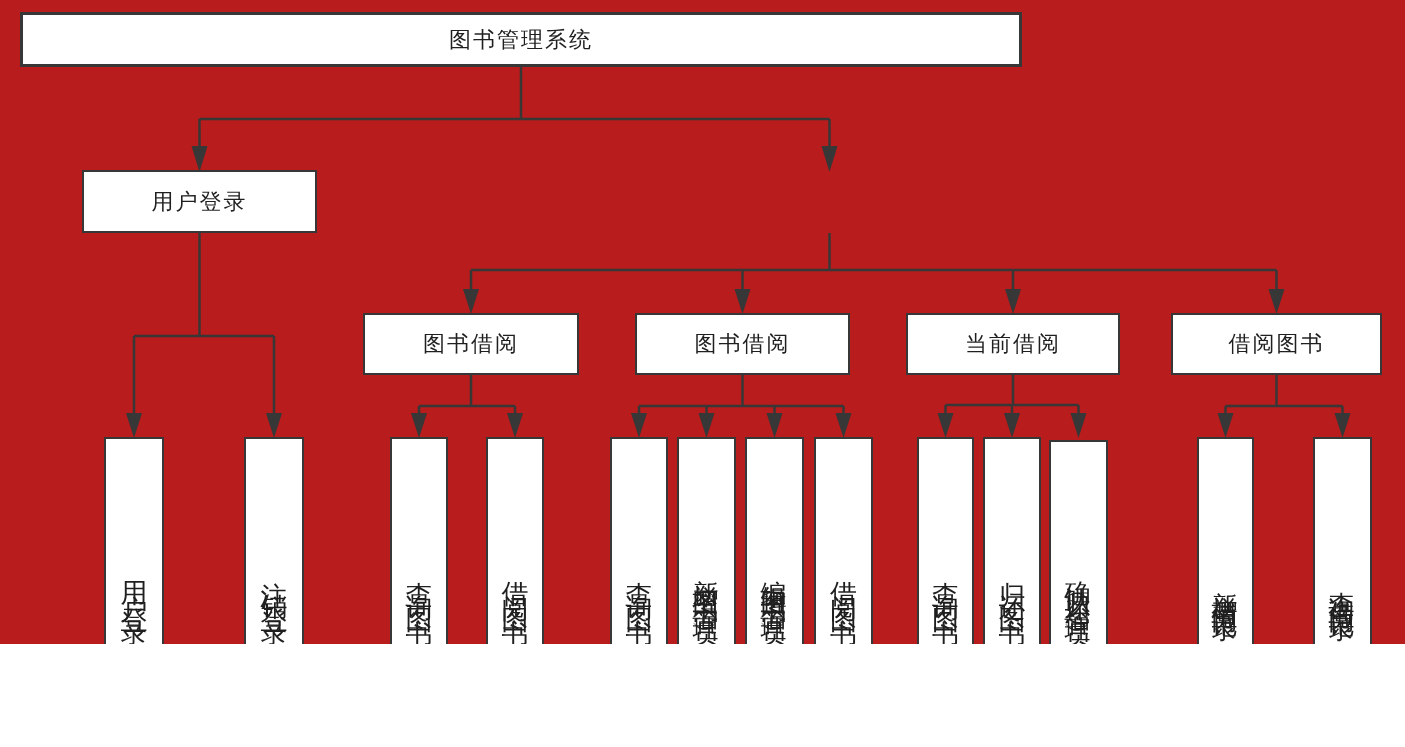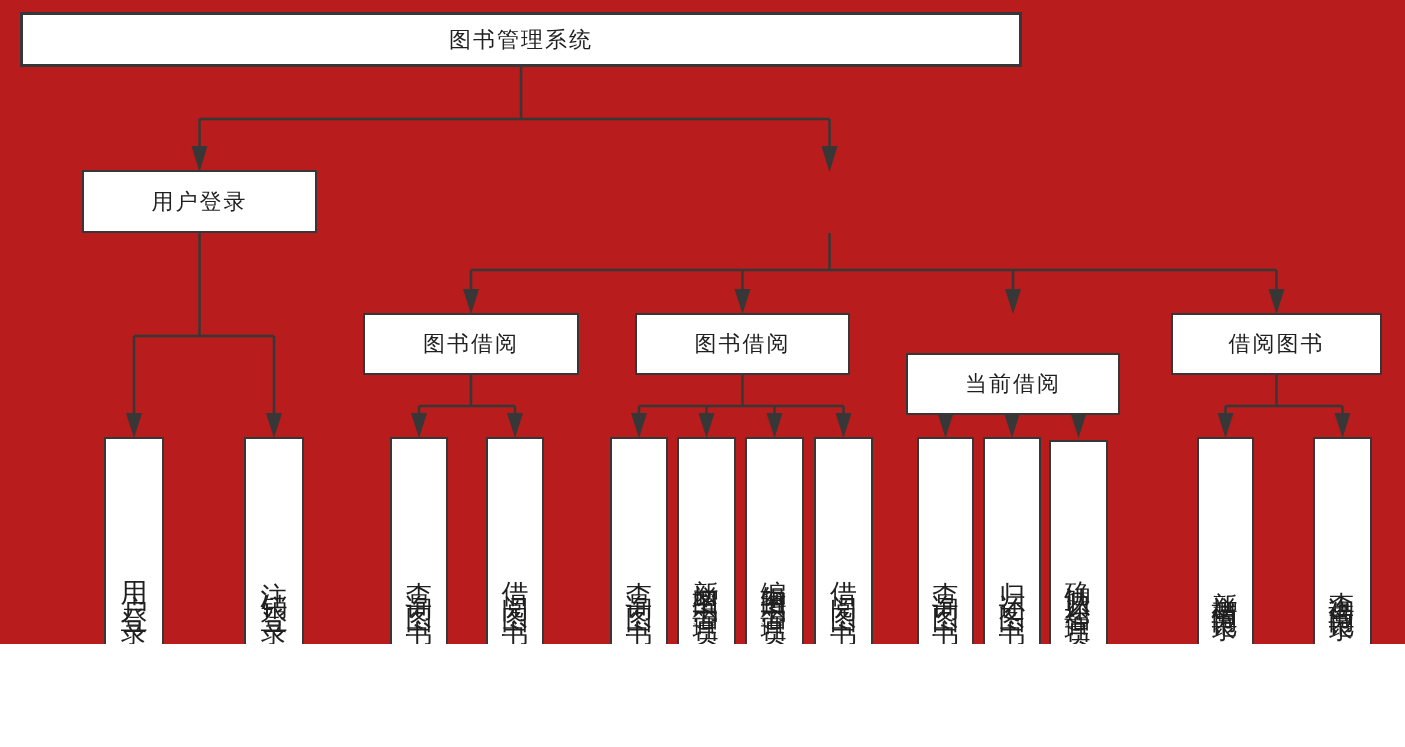--- a/index.html
+++ b/index.html
@@ -106,21 +106,21 @@
   <div class="box" style="left:82px; top:170px; width:235px; height:63px;">
     <span class="h-label">用户登录</span>
   </div>
 
   <div class="box" style="left:363px; top:313px; width:216px; height:62px;">
     <span class="h-label">图书借阅</span>
   </div>
   <div class="box" style="left:635px; top:313px; width:215px; height:62px;">
     <span class="h-label">图书借阅</span>
   </div>
-  <div class="box" style="left:906px; top:313px; width:214px; height:62px;margin-top:40px;">
+  <div class="box" style="left:906px; top:313px; width:214px; height:62px;">
     <span class="h-label">当前借阅</span>
   </div>
   <div class="box" style="left:1171px; top:313px; width:211px; height:62px;">
     <span class="h-label">借阅图书</span>
   </div>
 
   <div class="box" style="left:104px; top:437px; width:60px; height:297px;">
     <span class="v-label sp4">用户登录</span>
   </div>
   <div class="box" style="left:244px; top:437px; width:60px; height:297px;">

